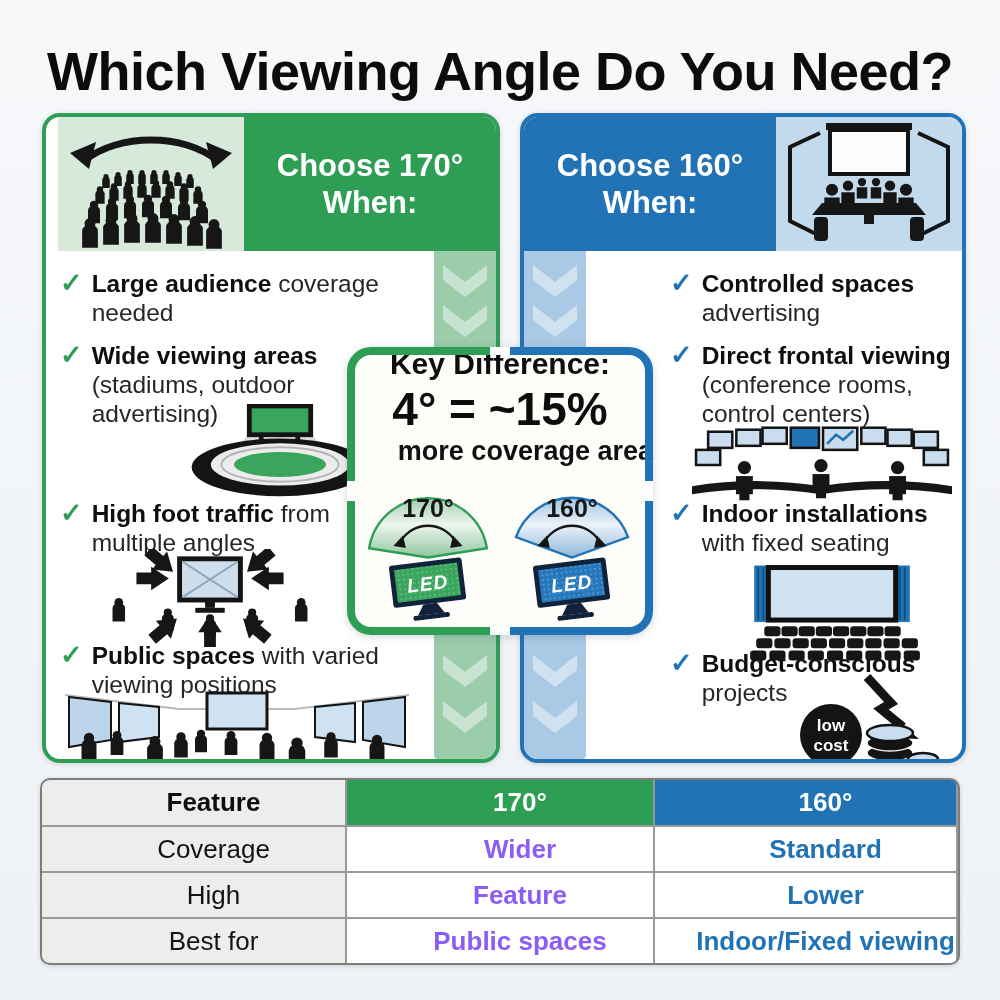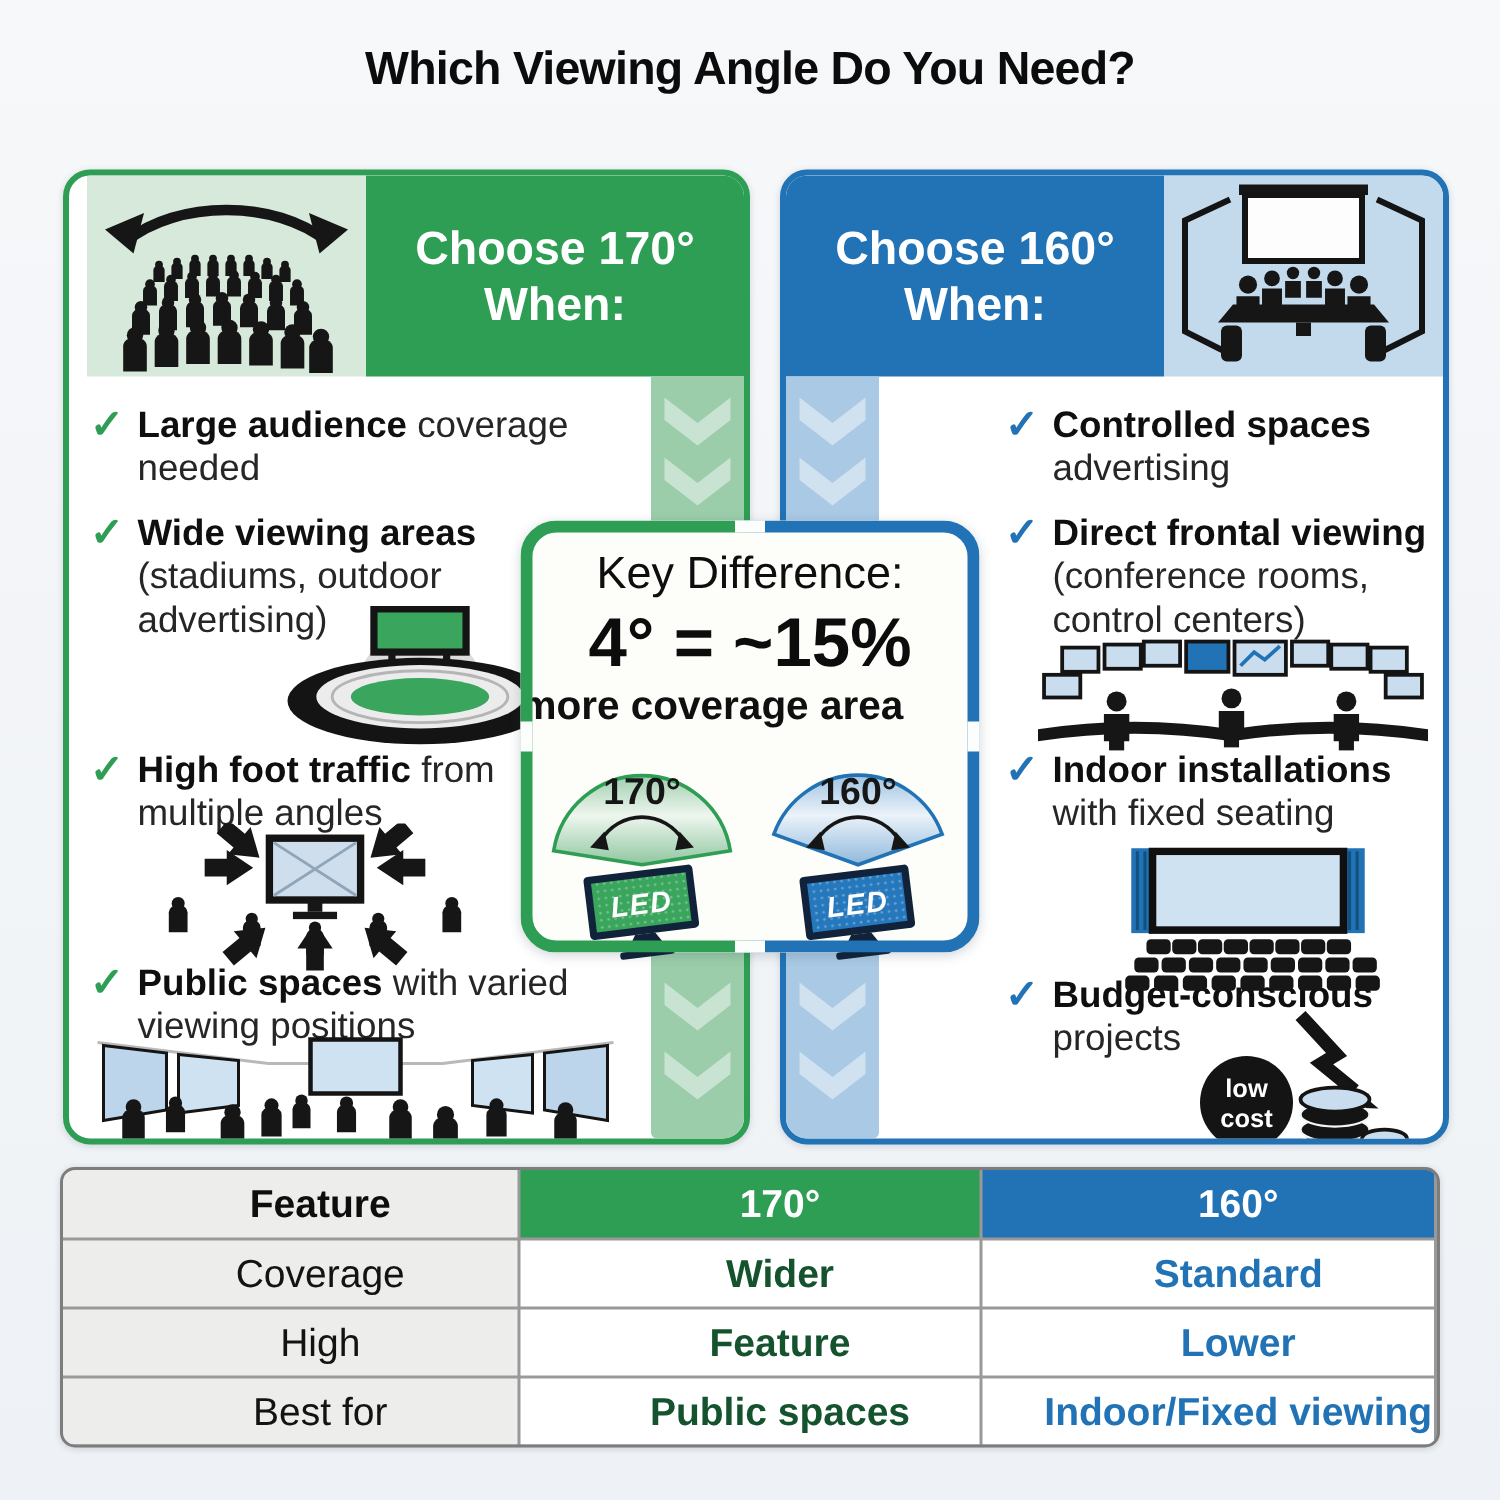--- a/index.html
+++ b/index.html
@@ -1,19 +1,19 @@
 <!DOCTYPE html>
 <html><head>
 <meta charset="utf-8">
 <style>
   html,body{margin:0;padding:0;background:#e9edf2;}
   .page{position:relative;width:1000px;height:1000px;background:linear-gradient(180deg,#f6f8fa 0%,#eef1f5 100%);
         overflow:hidden;font-family:"Liberation Sans",sans-serif;color:#111;}
-  .title{position:absolute;top:24px;left:0;right:0;margin:4px;text-align:center;
-         font-size:31px;font-weight:700;letter-spacing:-0.5px;color:#0c0c0c;}
+  .title{position:absolute;top:24px;left:0;right:0;margin:16px;text-align:center;
+         font-size:54px;font-weight:700;letter-spacing:-0.5px;color:#0c0c0c;}
   
   .panel{position:absolute;top:113px;width:438px;height:642px;background:#fff;border-radius:18px;
          overflow:hidden;box-shadow:0 1px 5px rgba(40,60,80,.18);}
   .panel.left{left:42px;border:4px solid #2f9e55;padding-left:12px;}
   .panel.right{left:520px;border:4px solid #2173b5;}
   .phead{height:134px;display:flex;}
   .ptitle{flex:1;display:flex;align-items:center;justify-content:center;text-align:center;
           color:#fff;font-weight:700;font-size:31px;line-height:1.2;padding:0 10px;}
   .left .ptitle{background:#2f9e55;}
   .right .ptitle{background:#2173b5;}
@@ -46,38 +46,38 @@
   .kd{position:absolute;left:347px;top:347px;width:306px;height:288px;background:#fdfdfa;
       border-radius:24px;z-index:5;box-shadow:0 2px 8px rgba(40,60,80,.2);}
   .kd-border{position:absolute;inset:0;border-radius:24px;border:8px solid transparent;pointer-events:none;}
   .kd-bl{border-color:#2f9e55;clip-path:inset(0 153px 0 0);}
   .kd-br{border-color:#2173b5;clip-path:inset(0 0 0 153px);}
   .gap{position:absolute;background:#fcfdfd;}
   .gap-t{left:143px;top:0;width:20px;height:8px;}
   .gap-b{left:143px;bottom:0;width:20px;height:8px;}
   .gap-l{left:0;top:134px;width:8px;height:20px;}
   .gap-r{right:0;top:134px;width:8px;height:20px;}
-  .kd-title{margin-top:19px;text-align:center;font-size:30px;font-weight:400;color:#0e0e0e;}
+  .kd-title{text-align:center;font-size:30px;font-weight:700;color:#0e0e0e;}
   .kd-formula{text-align:center;font-size:46px;font-weight:700;color:#0c0c0c;margin-top:1px;}
-  .kd-sub{text-align:left;font-size:27px;font-weight:700;color:#101010;}
+  .kd-sub{text-align:right;font-size:27px;font-weight:700;color:#101010;}
   .fans{display:flex;justify-content:center;gap:2px;margin-top:2px;}
   .fan-label{font-size:26px;font-weight:700;fill:#161616;}
   .led-label{font-size:20px;font-weight:700;font-style:italic;fill:#fff;letter-spacing:1px;}
   
   .cmp{position:absolute;left:40px;top:778px;width:916px;display:grid;
        grid-template-columns:303px 306px 301px;grid-template-rows:45px 44px 44px 44px;gap:2px;
        background:#999;border:2px solid #7d7d7d;border-radius:10px;overflow:hidden;
        box-shadow:0 1px 4px rgba(40,60,80,.18);}
   .tc{display:flex;align-items:center;justify-content:center;font-size:26px;padding-left:40px;}
   .tf{background:#ededeb;color:#131313;font-weight:400;}
   .th-f{background:#ededeb;color:#0e0e0e;font-weight:700;}
   .th-g{background:#2f9e55;color:#fff;font-weight:700;}
   .th-b{background:#2173b5;color:#fff;font-weight:700;}
   .tv{background:#fff;font-weight:700;}
-  .tv.g{color:#14532d;}
+  .tv.g{color:#8b5cf6;}
   .tv.b{color:#2173b5;}
   .ink{fill:#161616;}
 </style>
 </head>
 <body>
 
 <svg width="0" height="0" style="position:absolute" aria-hidden="true">
   <defs>
     <path id="chv" d="M9,0 L31,17 L53,0 L53,15 L31,32 L9,15 Z"></path>
     <g id="pr">

